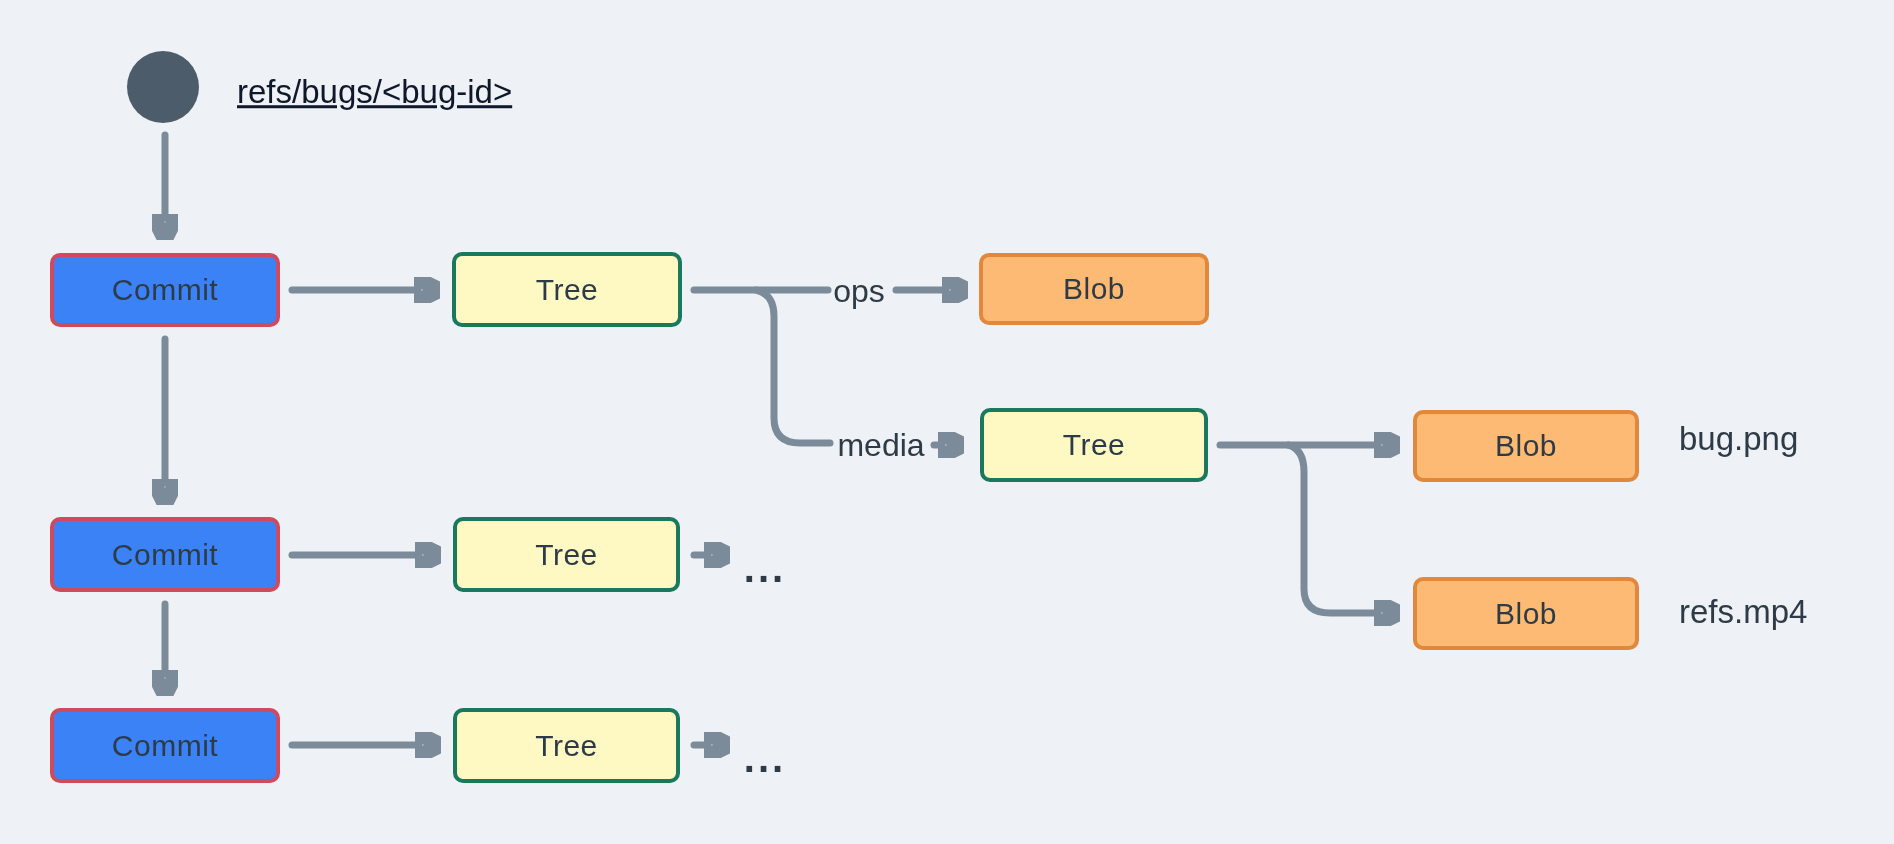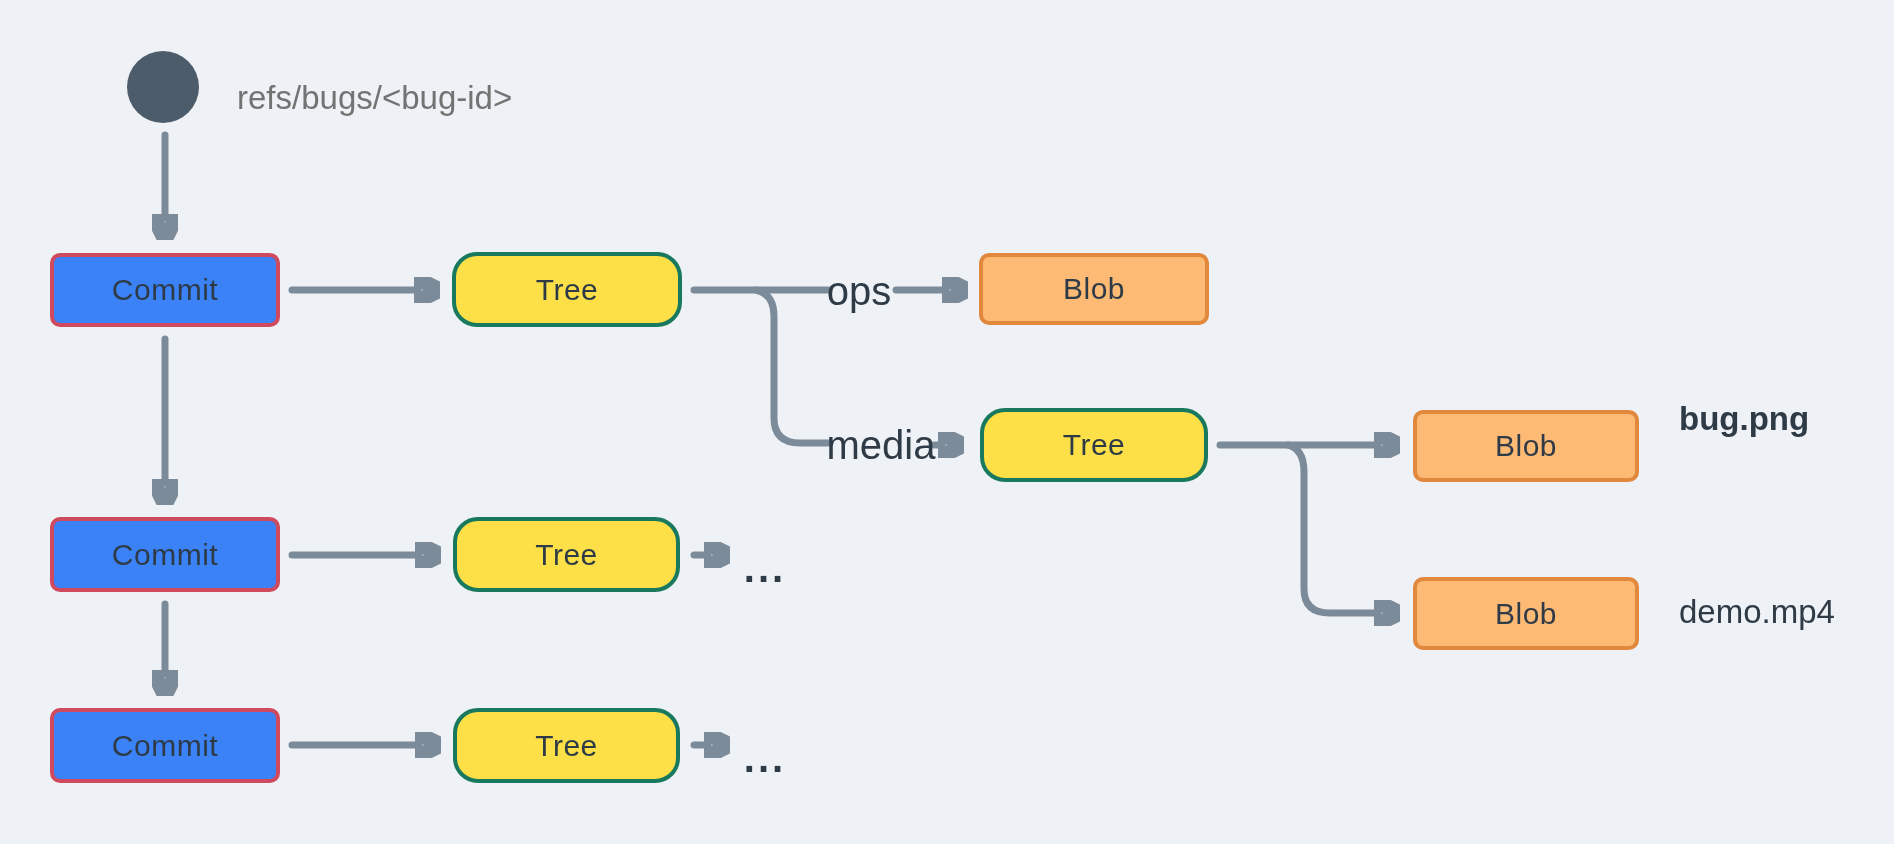--- a/index.html
+++ b/index.html
@@ -34,41 +34,42 @@
     align-items: center;
     justify-content: center;
     font-size: 30px;
     color: #2e3b47;
     border-radius: 10px;
     border: 4px solid transparent;
     box-sizing: border-box;
     letter-spacing: 0.5px;
   }
   .commit { background: #3b82f6; border-color: #cf4a5e; }
-  .tree   { background: #fde047; border-color: #19795e; border-radius: 25px; }
+  .tree   { background: #fef9c3; border-color: #19795e; }
   .blob   { background: #fdba74; border-color: #e2883d; }
   .ref-circle {
     position: absolute;
     left: 127px; top: 51px;
     width: 72px; height: 72px;
     border-radius: 50%;
     background: #4d5c6a;
   }
   .ref-label {
     position: absolute;
-    left: 237px; top: 99px;
+    left: 237px; top: 93px;
     transform: translateY(-52%);
     font-size: 33px;
-    color: #737373;
+    color: #0f172a;
     white-space: nowrap;
+    text-decoration: underline;
   }
   .edge-label {
     position: absolute;
     transform: translate(-50%, -50%);
-    font-size: 40px;
+    font-size: 32px;
     color: #2e3b47;
     white-space: nowrap;
   }
   .file-label {
     position: absolute;
     transform: translateY(-52%);
     font-size: 33px;
     color: #2e3b47;
     white-space: nowrap;
   }
@@ -136,19 +137,19 @@
   <div class="node blob" style="left:979px; top:253px; width:230px; height:72px;">Blob</div>
 
   <div class="node tree" style="left:980px; top:408px; width:228px; height:74px;">Tree</div>
 
   <div class="node blob" style="left:1413px; top:410px; width:226px; height:72px;">Blob</div>
   <div class="node blob" style="left:1413px; top:577px; width:226px; height:73px;">Blob</div>
 
   <div class="edge-label" style="left:859px; top:291px;">ops</div>
   <div class="edge-label" style="left:881px; top:445px;">media</div>
 
-  <div class="file-label" style="left:1679px; top:420px;font-weight:bold;">bug.png</div>
-  <div class="file-label" style="left:1679px; top:613px;">demo.mp4</div>
+  <div class="file-label" style="left:1679px; top:440px;">bug.png</div>
+  <div class="file-label" style="left:1679px; top:613px;">refs.mp4</div>
 
   <div class="ellipsis" style="left:765px; top:568px;">...</div>
   <div class="ellipsis" style="left:765px; top:758px;">...</div>
 
 </div>
 
 </body></html>

